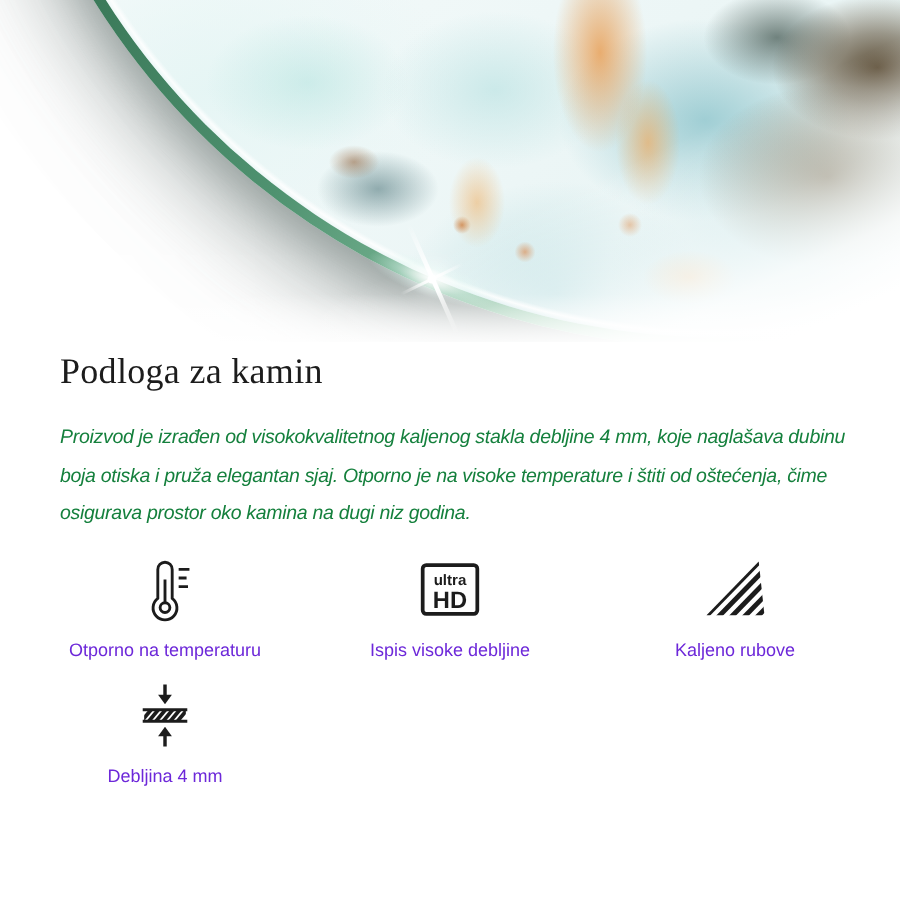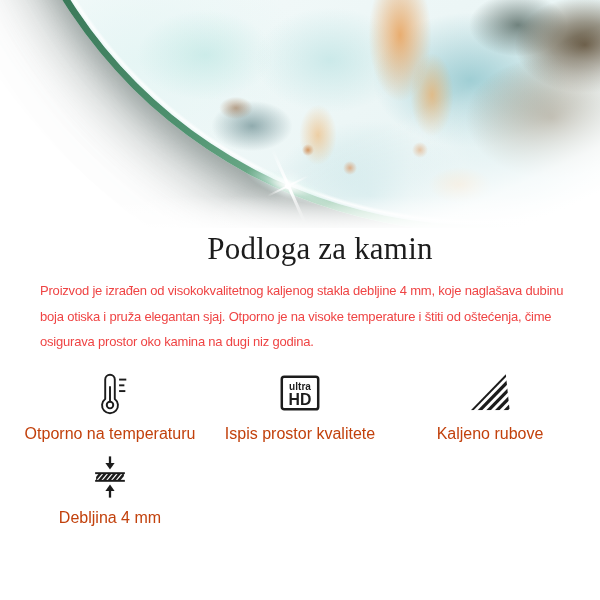--- a/index.html
+++ b/index.html
@@ -94,33 +94,33 @@
     width: 6px; height: 6px; border-radius: 50%;
     background: #fff;
     box-shadow: 0 0 14px 5px rgba(255,255,255,0.9);
   }
 
   
   h1 {
     margin: 2px 0 0 40px;
     font-family: "Liberation Serif", "DejaVu Serif", serif;
     font-weight: 400;
-    font-size: 31px;
+    font-size: 24px;
     line-height: 37px;
     color: #1c1c1c;
     letter-spacing: 0.2px;
-    text-align: center;
   }
   h1 span { display: block; }
   .desc {
     margin: 11px 0 0 40px;
     font-size: 13px;
     line-height: 25.5px;
-    color: #ef4444;
+    color: #15803d;
     letter-spacing: -0.2px;
+    font-style: italic;
   }
   .desc div { white-space: nowrap; }
 
   
   .features {
     margin: 14px 15px 0 15px;
     display: grid;
     grid-template-columns: repeat(3, 1fr);
     row-gap: 12px;
   }
@@ -130,23 +130,23 @@
     align-items: center;
   }
   .feature .icon-box {
     height: 48px;
     display: flex;
     align-items: center;
     justify-content: center;
   }
   .feature .label {
     margin-top: 9px;
-    font-size: 16px;
+    font-size: 12px;
     line-height: 15px;
-    color: #c2410c;
+    color: #6d28d9;
   }
   .ic { stroke: #1c1c1c; fill: none; }
   svg text {
     font-family: "Liberation Sans", sans-serif;
     font-weight: bold;
     fill: #1c1c1c;
     stroke: none;
   }
 </style>
 </head>
@@ -191,21 +191,21 @@
   </div>
 
   <div class="feature">
     <div class="icon-box">
       <svg width="46" height="46" viewBox="0 0 48 48">
         <rect class="ic" stroke-width="2.6" x="5" y="7" width="38" height="34" rx="2.5"></rect>
         <text x="24" y="21" font-size="10.5" text-anchor="middle">ultra</text>
         <text x="24" y="37" font-size="16.5" text-anchor="middle">HD</text>
       </svg>
     </div>
-    <div class="label">Ispis prostor kvalitete</div>
+    <div class="label">Ispis visoke debljine</div>
   </div>
 
 
 
   <div class="feature">
     <div class="icon-box">
       <svg width="46" height="46" viewBox="0 0 48 48">
         <defs>
           <clipPath id="tri">
               <path d="M4 42 L40.5 4.5 L44.5 42 Z"></path>

